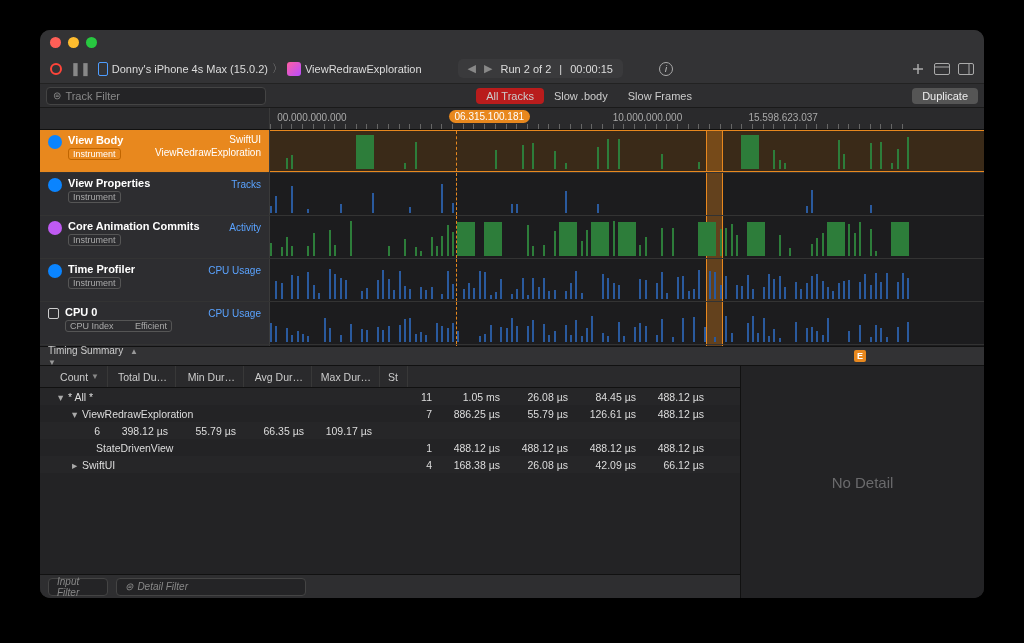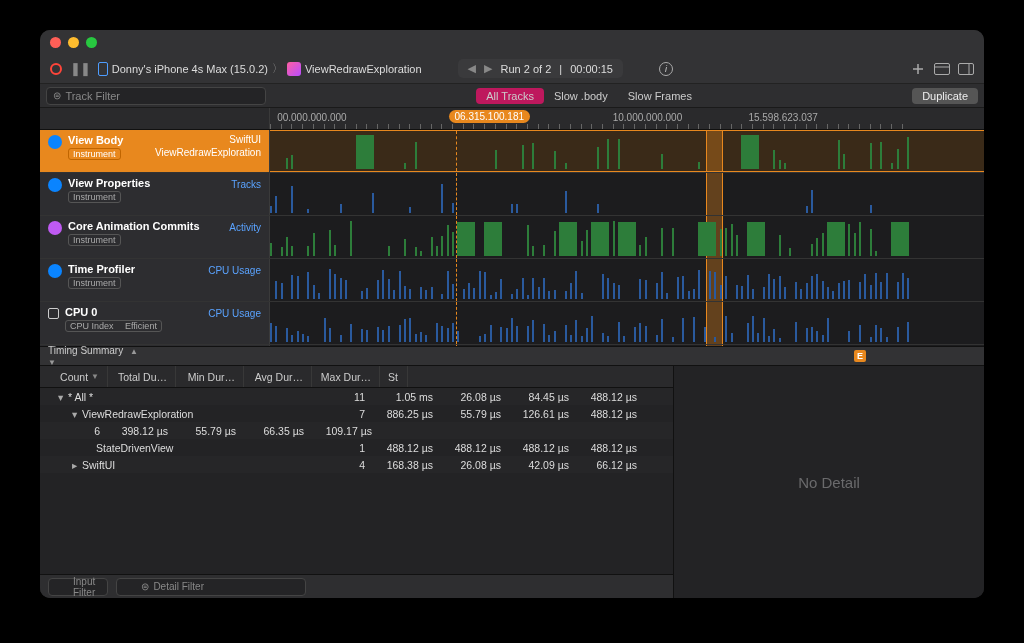--- a/index.html
+++ b/index.html
@@ -93,21 +93,21 @@
     align-items: center;
     gap: 4px;
   }
   .scope-tabs { display: flex; margin-left: auto; margin-right: auto; }
   .scope-tab {
     padding: 2px 10px;
     color: #ccc;
     cursor: pointer;
     font-size: 11px;
   }
-  .scope-tab.active { background: #be185d; border-radius: 4px; }
+  .scope-tab.active { background: #b91c1c; border-radius: 4px; }
   .dup-btn {
     background: #555;
     color: #eee;
     padding: 2px 10px;
     border-radius: 4px;
     margin-left: auto;
     cursor: pointer;
   }
   
   .timeline-area {
@@ -182,24 +182,24 @@
   .thead .th { padding:0 8px; border-right:1px solid #383838; height:100%; display:flex; align-items:center;}
   .th.name{flex:1;padding-left:18px;}
   .th.num{width:68px;justify-content:flex-end;}
   .tbody { flex:1; overflow:auto;}
   .trow { display:flex; height:17px; align-items:center; font-size:10.5px; color:#ddd;}
   .trow:nth-child(odd){background:#262628;}
   .trow .td{padding:0 8px;}
   .td.name{flex:1;display:flex;align-items:center;}
   .td.num{width:68px;text-align:right;}
   .disclosure{width:8px;display:inline-block;color:#aaa;margin-right:2px;}
-  .nodetail{width:311px;display:flex;align-items:center;justify-content:center;color:#6a6a6c;font-size:15px;border-left:1px solid #111;}
+  .nodetail{width:244px;display:flex;align-items:center;justify-content:center;color:#6a6a6c;font-size:15px;border-left:1px solid #111;}
   
   .bottombar{height:24px;background:#2e2e30;display:flex;align-items:center;padding:0 8px;gap:8px;border-top:1px solid #111;}
-  .bf{height:18px;background:#242426;border:1px solid #444;border-radius:4px;color:#888;padding:0 24px;display:flex;align-items:center;gap:4px;font-size:10px;}
+  .bf{height:18px;background:#242426;border:1px solid #444;border-radius:4px;color:#888;padding:0 8px;display:flex;align-items:center;gap:4px;font-size:10px;font-style:italic;}
   .bf.in{width:60px;} .bf.det{width:190px;}
   
   .glyph{font-family:Arial;}
   .sort-arrow{font-size:8px;color:#888;margin-left:3px;}
 </style>
 </head>
 <body>
 
 <div class="window">
 
@@ -605,21 +605,21 @@
             <div class="bar b" style="left: 87.75%; height: 16.5669px;"></div>
             <div class="bar b" style="left: 88.5%; height: 26.4789px;"></div>
             <div class="bar b" style="left: 89.25%; height: 20.9568px;"></div>
           </div>
         </div>
         <div class="track">
           <div class="track-head">
             <div class="track-icon ti-white"></div>
             <div class="track-info">
               <div class="track-title">CPU 0</div>
-              <div class="instr-badge">CPU Index<span style="border: none; color: rgb(170, 170, 170); margin-left: 9px;">  Efficient</span></div>
+              <div class="instr-badge">CPU Index<span style="border: none; color: rgb(170, 170, 170); margin-left: 19px;">  Efficient</span></div>
             </div>
             <div class="track-right">
               <span class="sub">CPU Usage</span>
             </div>
           </div>
           <div class="track-body">
             <div class="sel-region" style="left: 61%; width: 2.5%;"></div>
             <div class="playhead-line" style="left: 26%; height: 100%;"></div>
             <div class="bar b" style="left: 0%; height: 19.0579px;"></div>
             <div class="bar b" style="left: 0.75%; height: 16.4338px;"></div>

